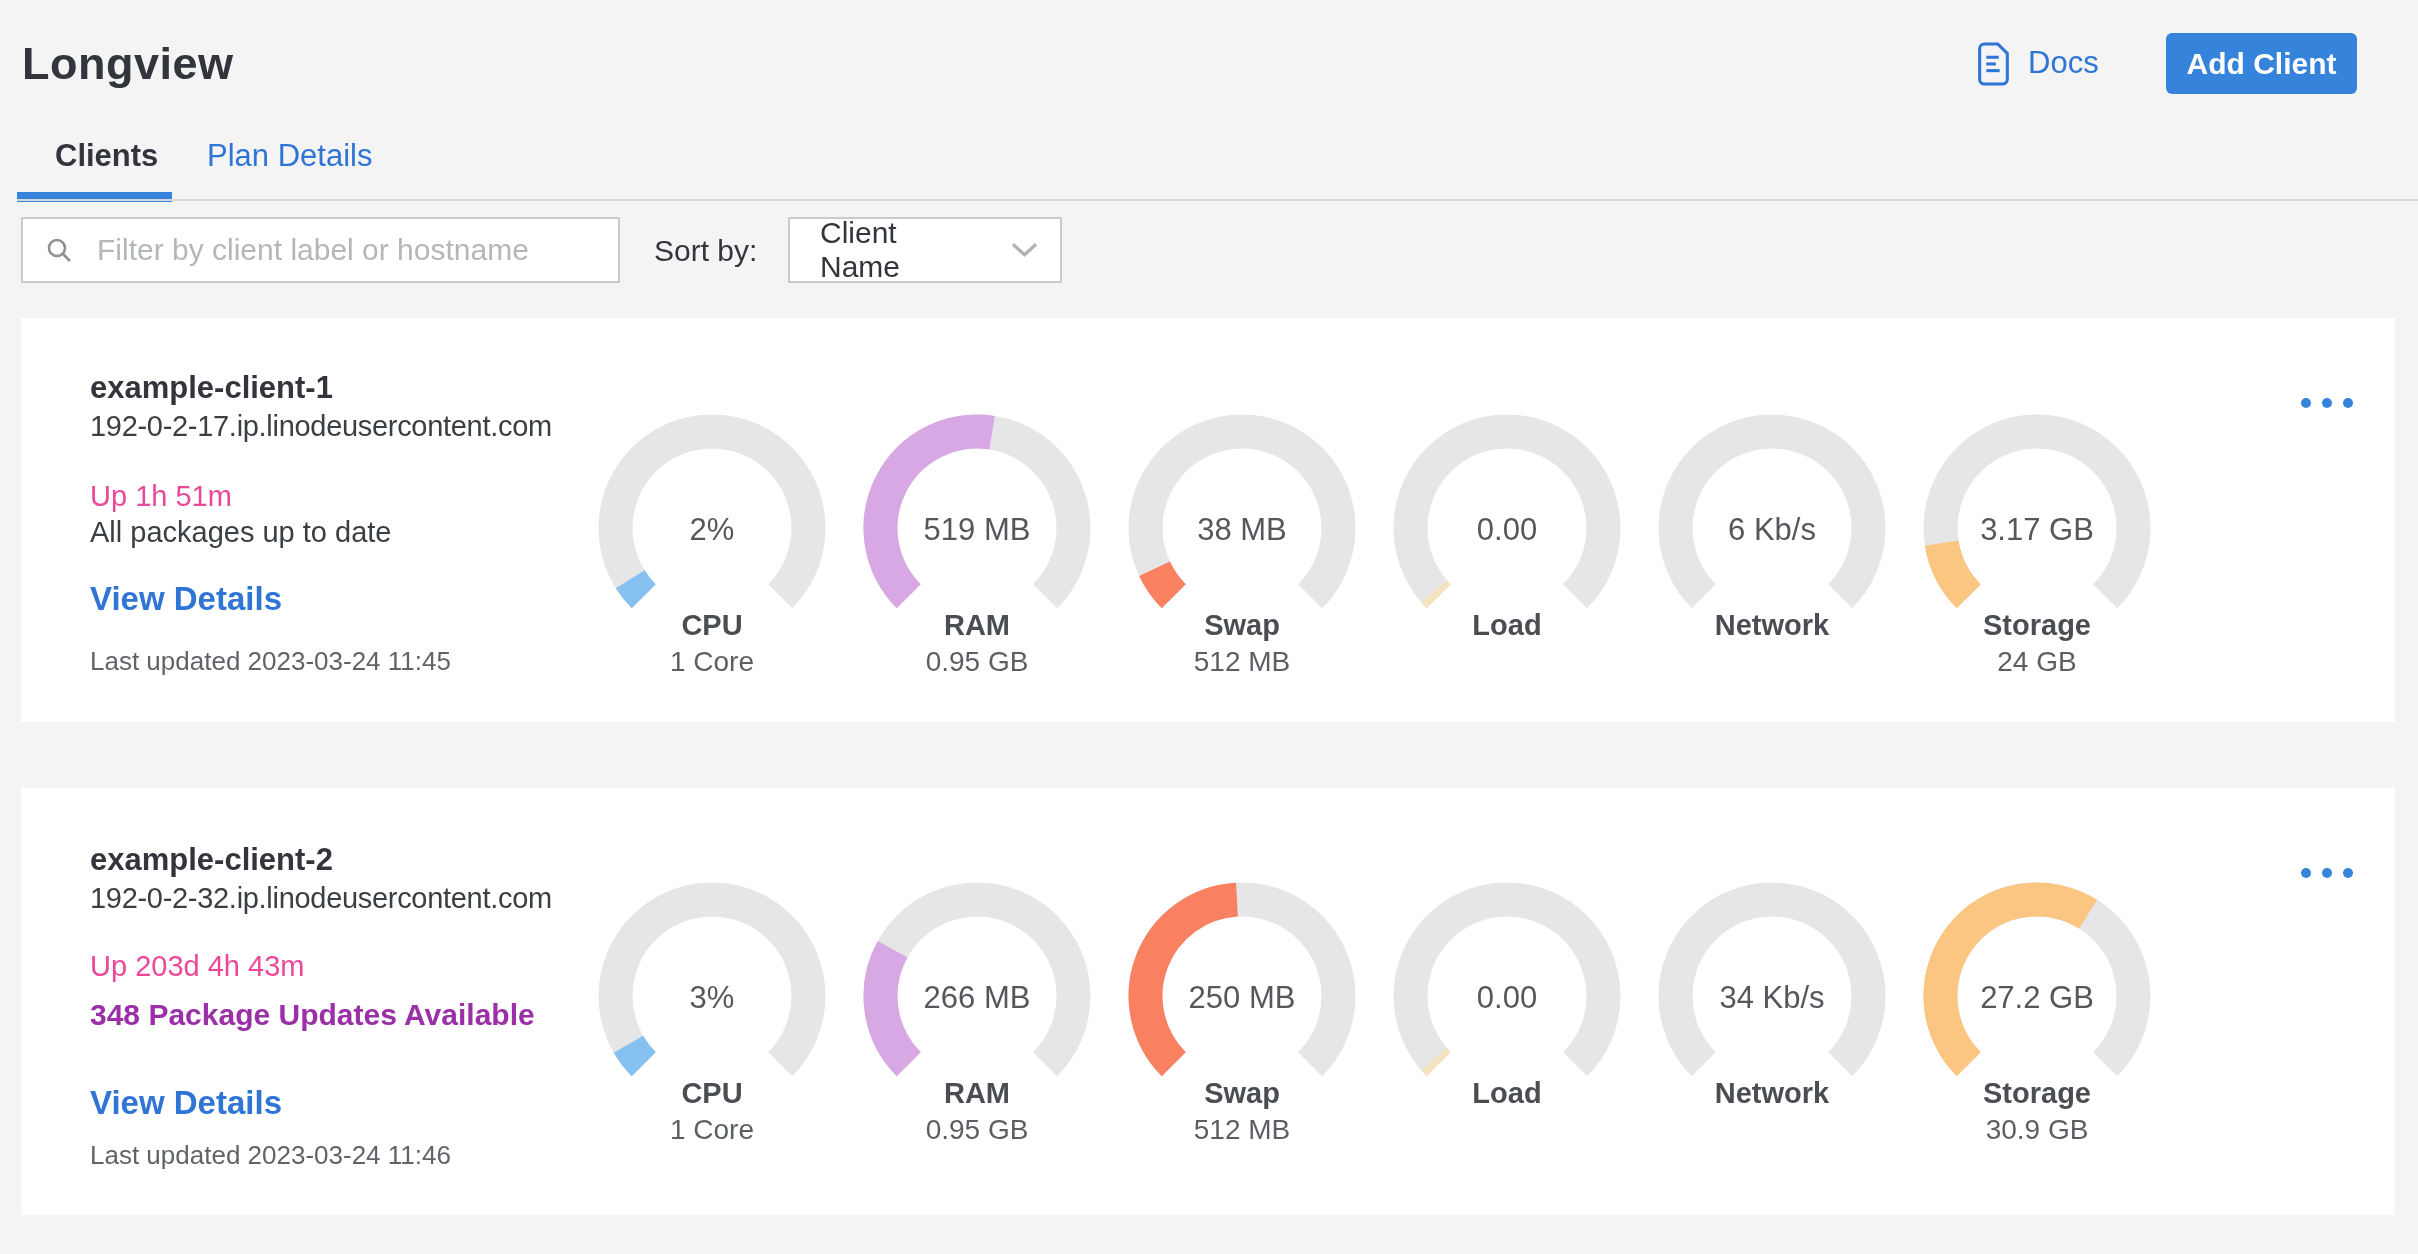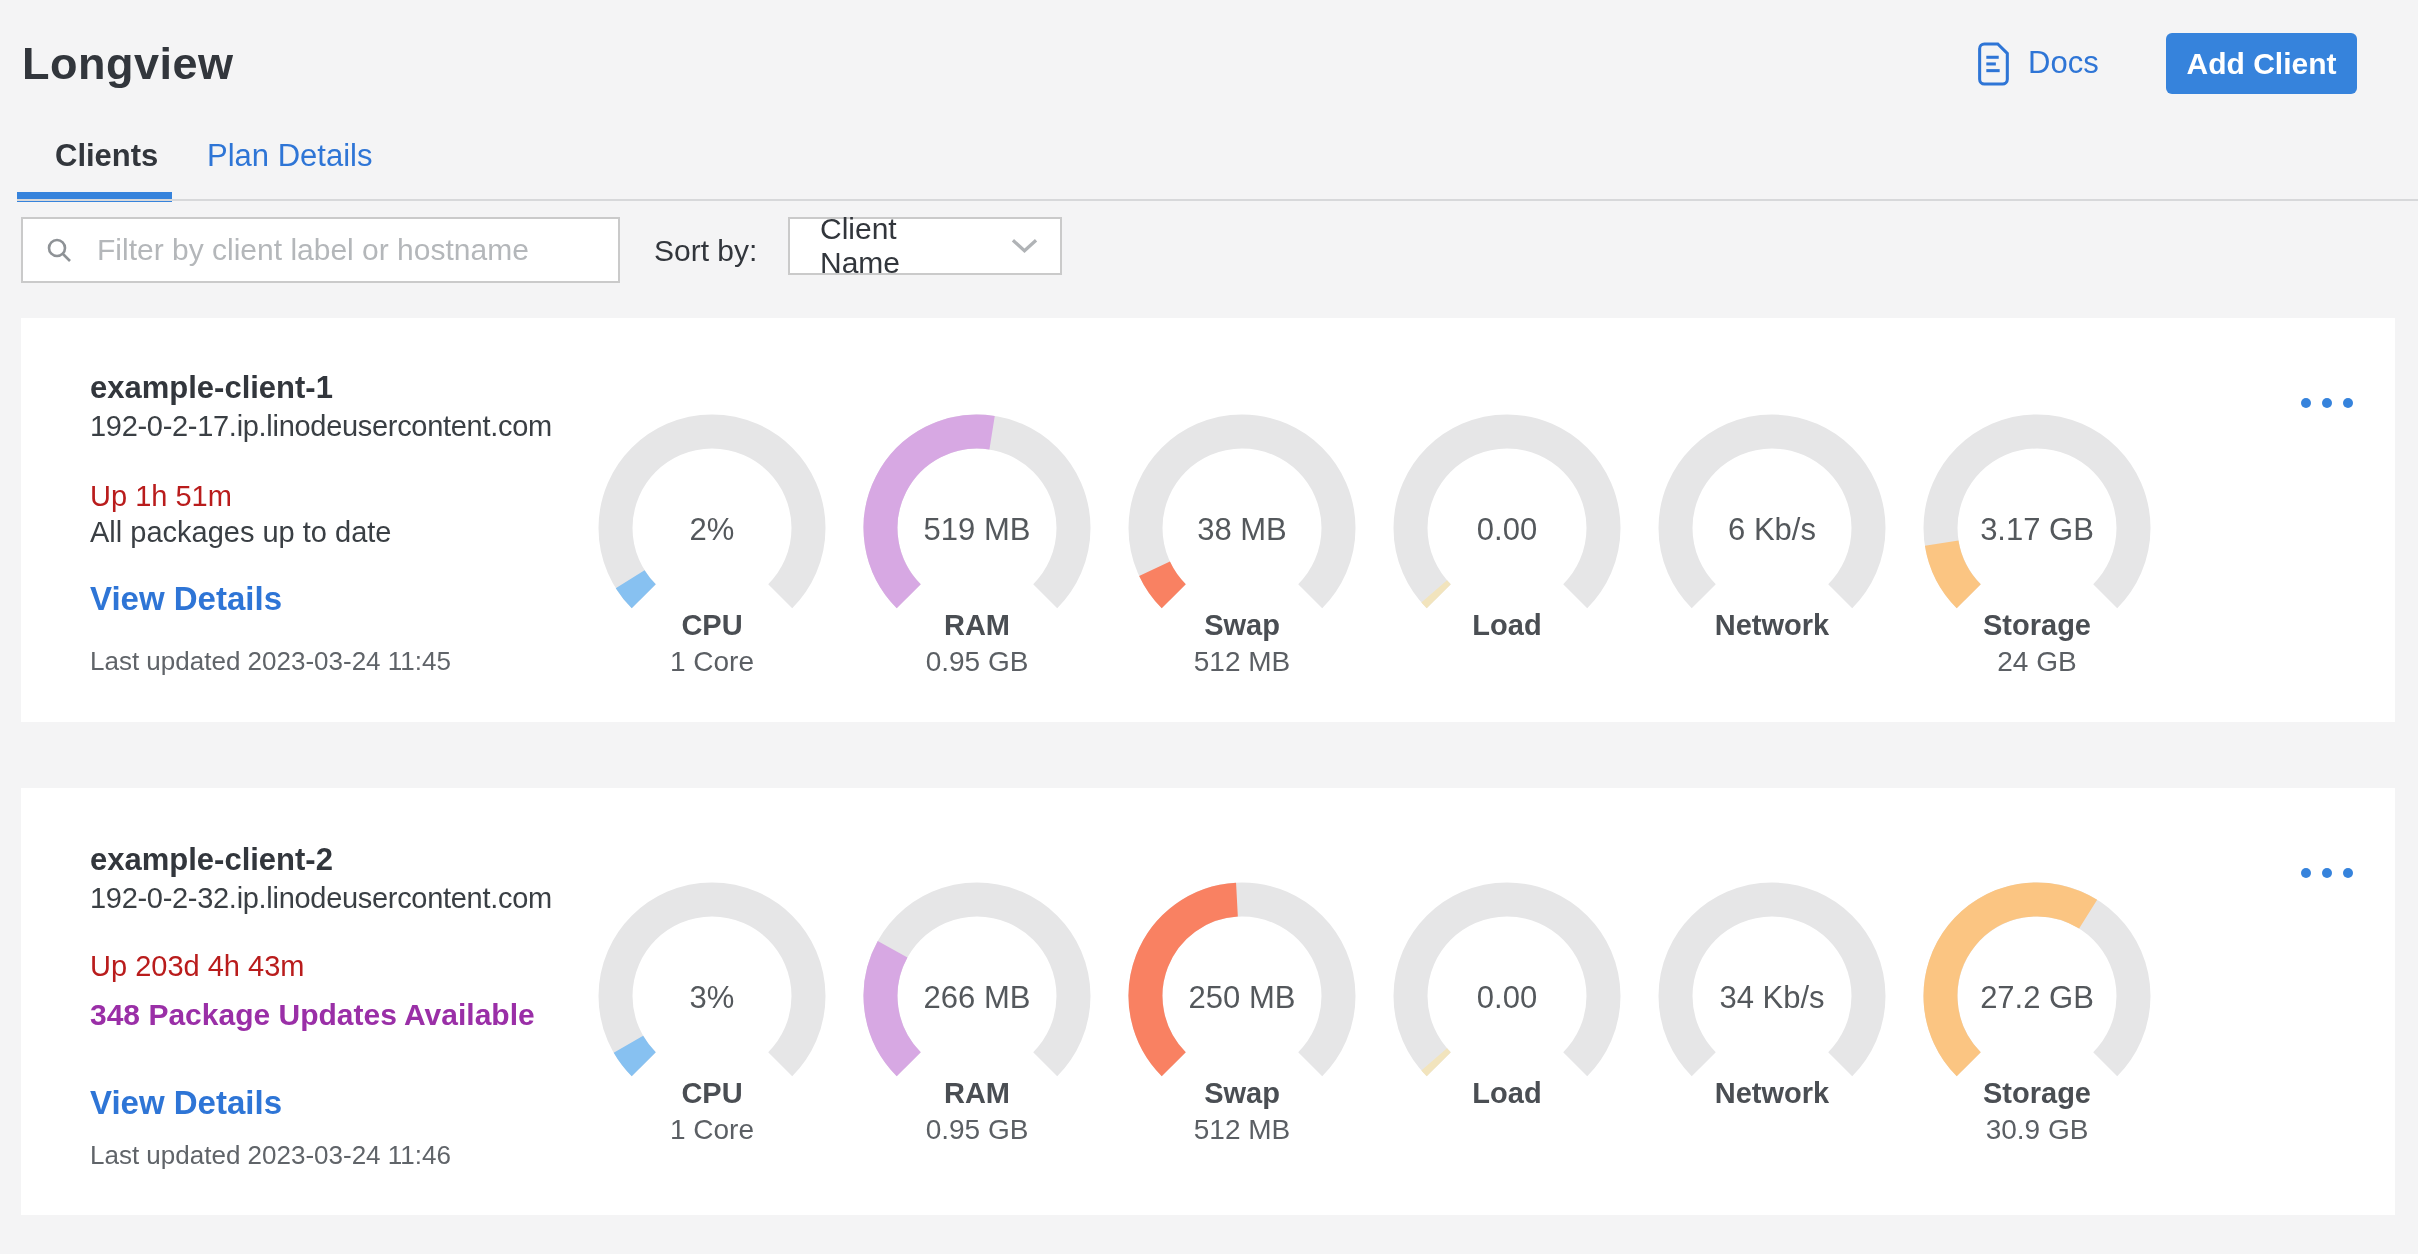--- a/index.html
+++ b/index.html
@@ -46,34 +46,34 @@
   }
   .filter-input-wrap svg{ margin-left:22px; flex:0 0 auto; }
   .filter-input{
     border:none; outline:none; flex:1; margin-left:22px; margin-right:10px;
     font-size:30px; color:#3a3f44; font-family:"Liberation Sans",sans-serif;
     background:transparent;
   }
   .filter-input::placeholder{ color:#b4b7ba; opacity:1; }
   .sort-label{ position:absolute; left:654px; top:234px; font-size:30px; color:#32363c; }
   .sort-select{
-    position:absolute; left:788px; top:217px; width:274px; height:58px;
+    position:absolute; left:788px; top:217px; width:274px; height:66px;
     background:#fff; border:2px solid #cacaca; box-sizing:border-box;
     display:flex; align-items:center; justify-content:space-between; cursor:pointer;gap:32px;
   }
   .sort-select .sort-value{ margin-left:30px; font-size:30px; color:#32363c; }
   .sort-select svg{ margin-right:22px; }
   
   .client-card{
     position:absolute; left:21px; width:2374px; background:#fff;
   }
   .info-line{ position:absolute; left:69px; white-space:nowrap; }
   .client-name{ font-size:31px; font-weight:700; color:#32363c; }
   .client-hostname{ font-size:29px; color:#3a3f44; letter-spacing:-0.3px; }
-  .client-uptime{ font-size:29px; color:#b91c1c; }
+  .client-uptime{ font-size:29px; color:#ec4899; }
   .client-packages{ font-size:29px; color:#3a3f44; }
   .client-packages.highlight{ font-size:30px; font-weight:700; color:#9a2fa7; }
   .view-details{ font-size:33px; font-weight:700; color:#2e75d6; text-decoration:none; cursor:pointer; }
   .last-updated{ font-size:26px; color:#606469; }
   
   .gauge{ position:absolute; width:230px; height:270px; }
   .gauge-label{
     position:absolute; top:195px; left:0; width:100%; text-align:center;
     font-size:29px; font-weight:700; color:#4a4e53; line-height:34px;
   }

